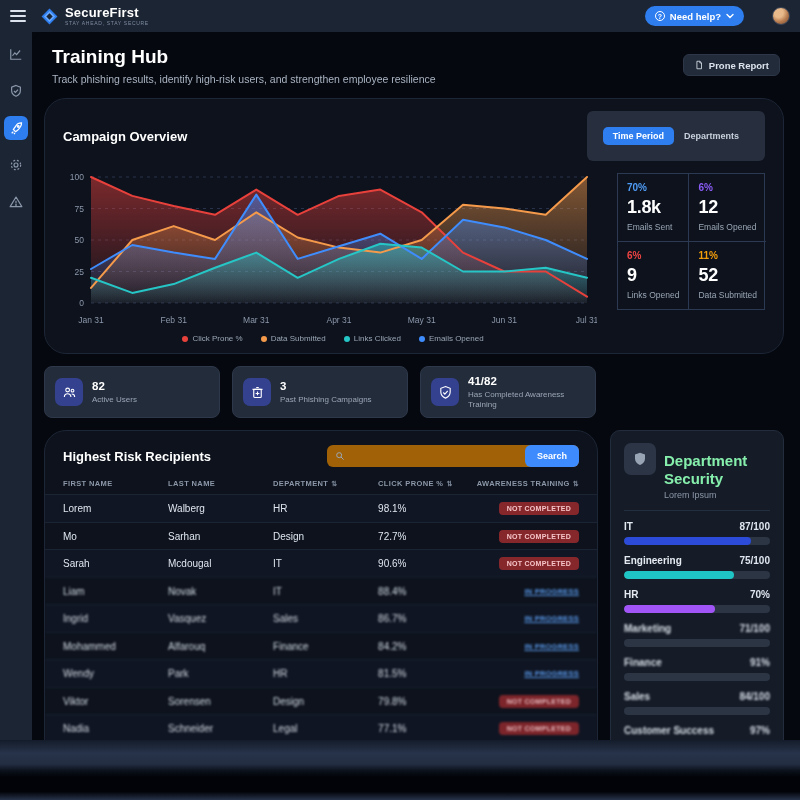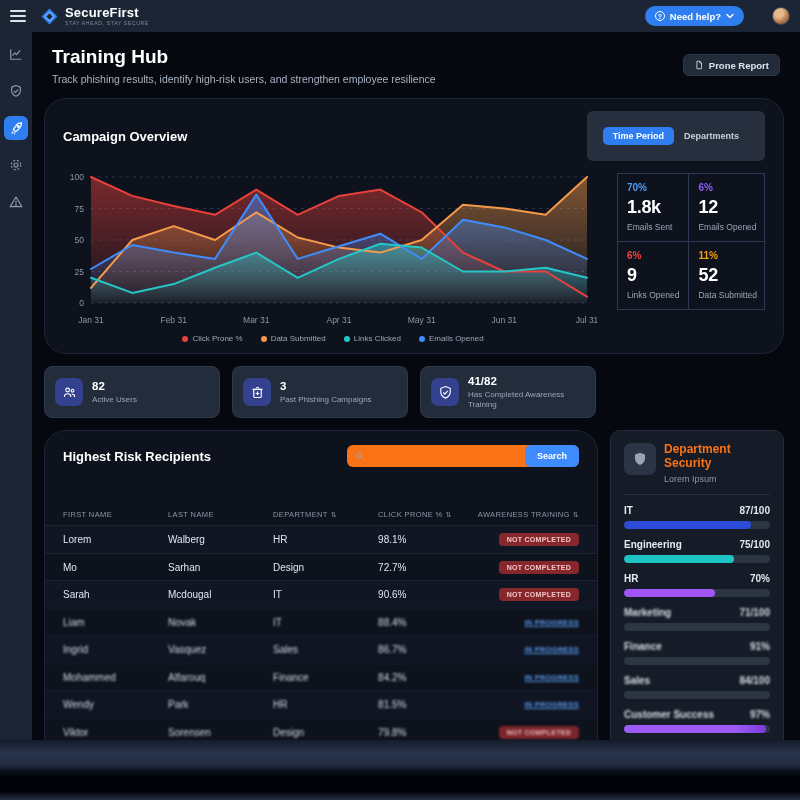--- a/index.html
+++ b/index.html
@@ -71,44 +71,44 @@
               display:flex; align-items:center; gap:9px; cursor:pointer; }
   .icon-tile { width:28px; height:28px; border-radius:7px; background:#34418f; display:flex; align-items:center; justify-content:center; flex:none; }
   .sum-val { font-size:11.5px; font-weight:bold; color:#fff; line-height:1.15; }
   .sum-label { font-size:8px; color:#9aa6b6; margin-top:2px; line-height:1.2; }
 
   
   .bottom-row { display:flex; gap:12px; margin-top:12px; height:352px; }
   .table-card { flex:1; padding:10px 0 0; overflow:hidden; }
   .table-head-row { display:flex; align-items:center; justify-content:space-between; padding:4px 18px 0; }
   .table-title { font-size:13px; font-weight:bold; color:#fff; }
-  .search-wrap { display:flex; align-items:center; background:#f97316; border-radius:6px; width:232px; height:22px; padding-left:8px; }
+  .search-wrap { display:flex; align-items:center; background:#a16207; border-radius:6px; width:252px; height:22px; padding-left:8px; }
   .search-wrap svg { flex:none; }
   .search-input { flex:1; background:transparent; border:none; outline:none; color:#e8edf4; font-family:inherit; font-size:9.5px; padding:0 6px; min-width:0; }
   .search-btn { background:#3d8bfd; border:none; color:#fff; font-family:inherit; font-size:9px; font-weight:bold;
                 height:22px; padding:0 12px; border-radius:6px; cursor:pointer; }
   .tgrid { display:grid; grid-template-columns:1.15fr 1.15fr 1.15fr 1fr 1.2fr; align-items:center; }
   .thead { padding:12px 18px 6px; }
-  .th { font-size:7.5px; font-weight:normal; color:#8b97a8; letter-spacing:.05em; text-transform:uppercase; display:flex; align-items:center; gap:3px; cursor:pointer;margin-top:31px; }
+  .th { font-size:7.5px; font-weight:bold; color:#8b97a8; letter-spacing:.05em; text-transform:uppercase; display:flex; align-items:center; gap:3px; cursor:pointer; }
   .th .sort { font-size:7px; color:#7a8698; }
   .th:last-child { justify-content:flex-end; }
   .trow { padding:0 18px; height:27.5px; border-top:1px solid #1a2433; font-size:10px; color:#dfe6ef; cursor:pointer; }
   .trow:nth-child(odd) { background:#101624; }
   .tcell:last-child { display:flex; justify-content:flex-end; }
   .badge { font-size:7px; font-weight:bold; letter-spacing:.04em; padding:3px 8px; border-radius:4px; white-space:nowrap; }
   .badge.red { background:#86272c; color:#f6c6c9; }
   .badge.green { background:#35511f; color:#dcd83f; }
   .link-status { font-size:7.5px; font-weight:bold; color:#5ea2f8; text-decoration:underline; letter-spacing:.03em; }
   .fuzz { filter:blur(1.1px); opacity:.92; }
 
   
   .dept-panel { width:174px; background:#151c28; border:1px solid #222c3c; border-radius:10px; padding:12px 13px; overflow:hidden; }
   .dept-head { display:flex; gap:8px; align-items:flex-start; padding-bottom:10px; border-bottom:1px solid #232e3f; }
   .dept-tile { width:32px; height:32px; border-radius:7px; background:#2c3545; display:flex; align-items:center; justify-content:center; flex:none; }
-  .dept-title { font-size:12px; font-weight:bold; color:#f97316; line-height:1.15; }
+  .dept-title { font-size:15px; font-weight:bold; color:#86efac; line-height:1.15;margin-top:9px; }
   .dept-sub { font-size:9px; color:#8b97a8; margin-top:3px; }
   .dept-row { margin-top:10px; }
   .dept-lr { display:flex; justify-content:space-between; font-size:10px; }
   .dept-name { color:#e6ebf2; font-weight:bold; }
   .dept-val { color:#dfe6ef; font-weight:bold; }
   .bar-track { margin-top:5px; height:8px; background:#2b3544; border-radius:4px; overflow:hidden; }
   .bar-fill { height:100%; border-radius:4px; }
   .fill-blue { background:#2b4bd8; }
   .fill-blue2 { background:#2443cf; }
   .fill-cyan { background:#1fc4c4; }

